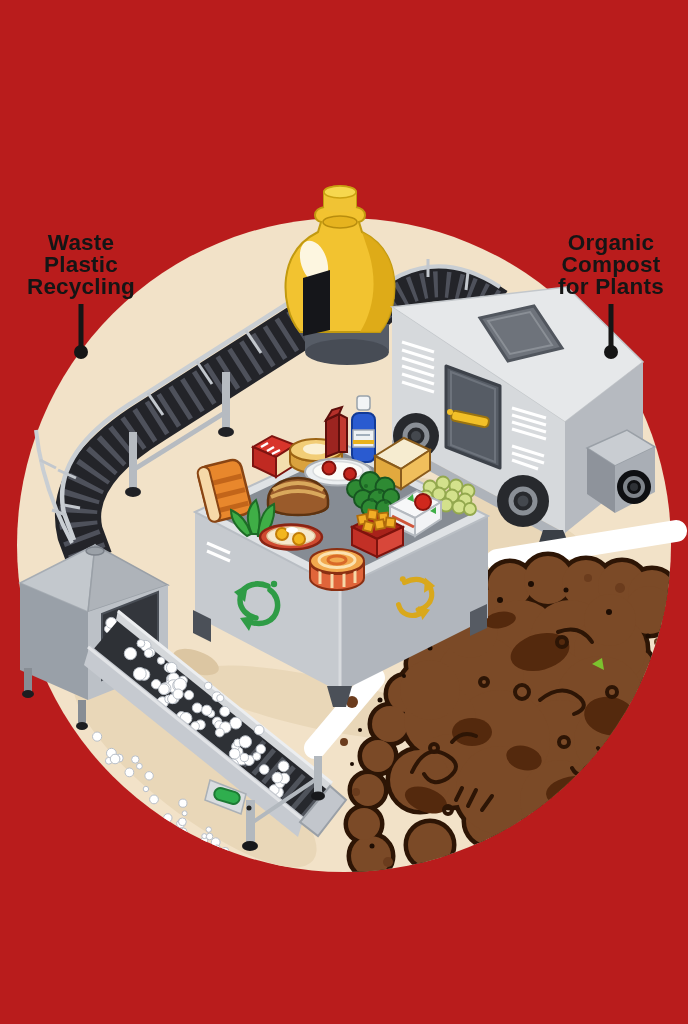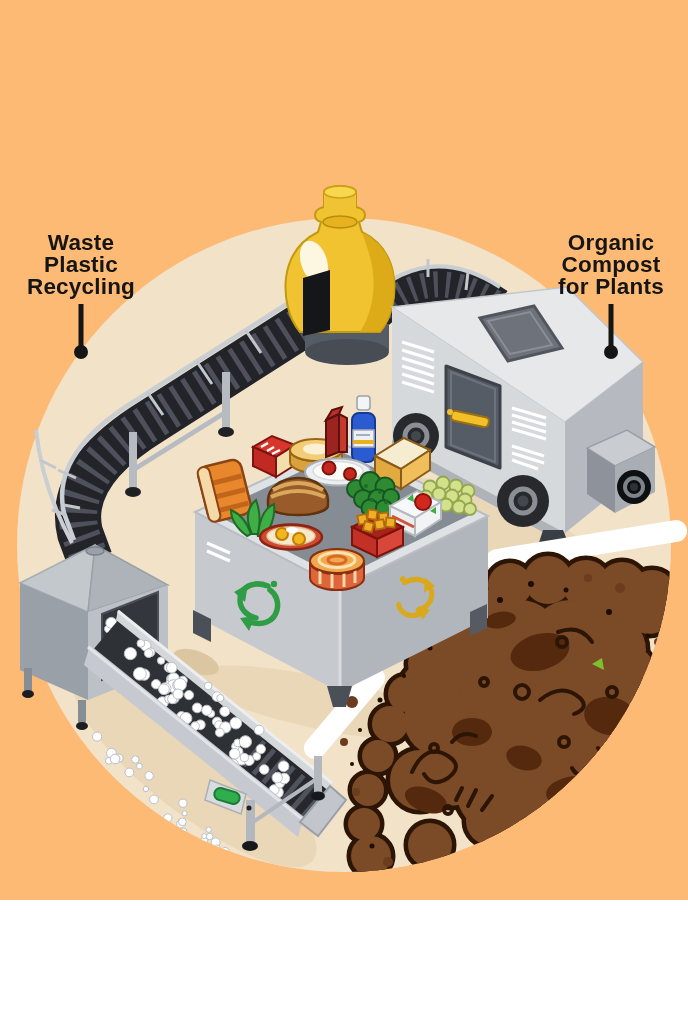--- a/index.html
+++ b/index.html
@@ -1,16 +1,16 @@
 <!DOCTYPE html>
 <html><head>
 <meta charset="utf-8">
 <style>
   html,body{margin:0;padding:0;background:#ffffff;}
-  .stage{position:relative;width:688px;height:900px;background:#fdba74;overflow:hidden;
+  .stage{position:relative;width:688px;height:1024px;background:#b91c1c;overflow:hidden;
          font-family:"Liberation Sans","DejaVu Sans",sans-serif;}
   svg{display:block}
   .label-text{font-family:"Liberation Sans","DejaVu Sans",sans-serif;font-weight:bold;
               font-size:22.5px;fill:#151515;text-anchor:middle;letter-spacing:.2px;}
 </style>
 </head>
 <body>
 
 <div class="stage">
 <svg width="688" height="1024" viewBox="0 0 688 1024" xmlns="http://www.w3.org/2000/svg">

